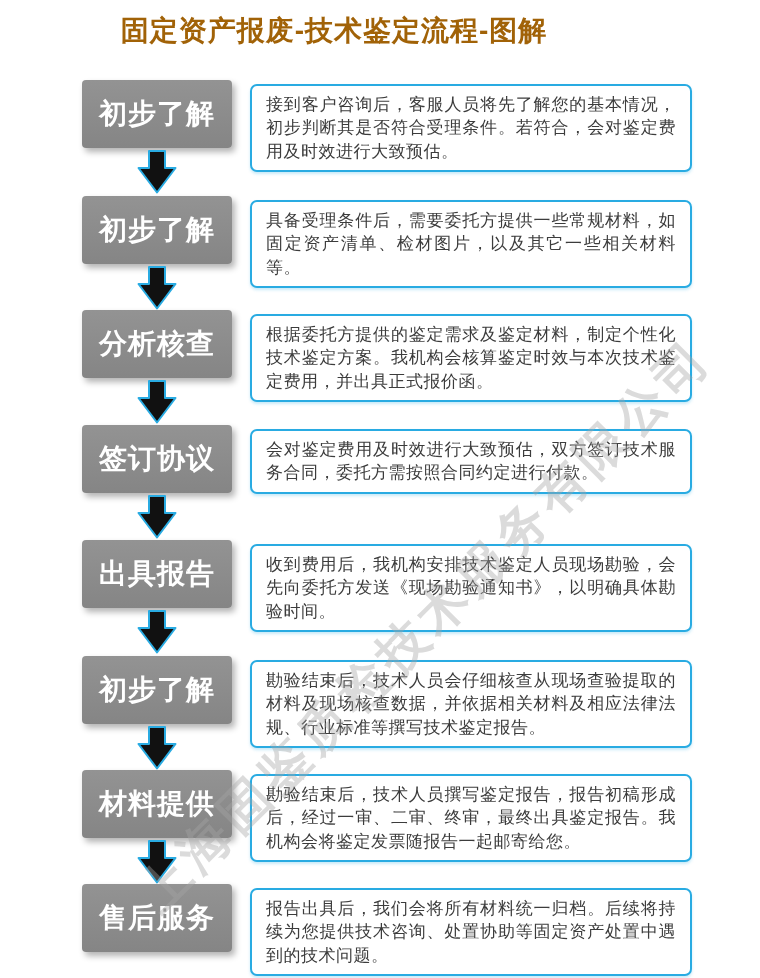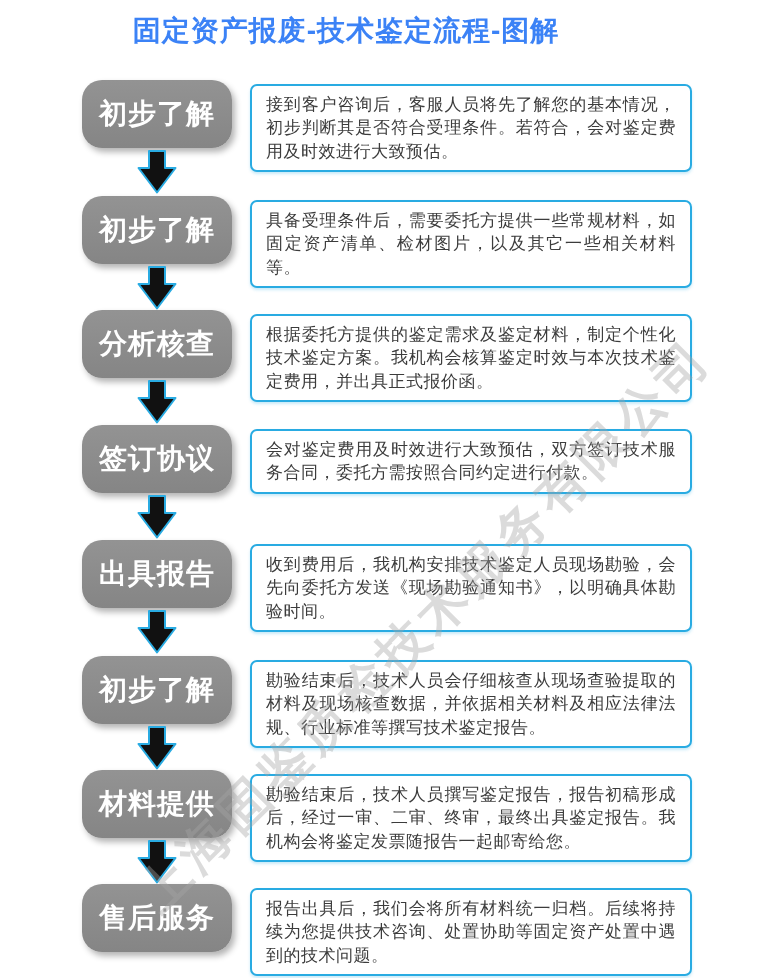--- a/index.html
+++ b/index.html
@@ -7,37 +7,37 @@
   .canvas {
     position: relative;
     width: 760px;
     height: 978px;
     background: #ffffff;
     overflow: hidden;
   }
   .page-title {
     position: absolute;
     top: 12px;
-    left: 12px;
+    left: 0;
     width: 668px;
     text-align: center;
     font-size: 28px;
     font-weight: bold;
-    color: #3b82f6;
+    color: #a16207;
     letter-spacing: 1px;
   }
   .row { position: absolute; left: 0; width: 760px; }
   .step-box {
     position: absolute;
     left: 82px;
     top: 0;
     width: 150px;
     height: 68px;
     background: linear-gradient(180deg, #939393 0%, #858585 100%);
-    border-radius: 20px;
+    border-radius: 4px;
     box-shadow: 3px 4px 6px rgba(0,0,0,0.30);
     color: #ffffff;
     font-size: 28px;
     font-weight: bold;
     letter-spacing: 1px;
     display: flex;
     align-items: center;
     justify-content: center;
     text-align: center;
   }

